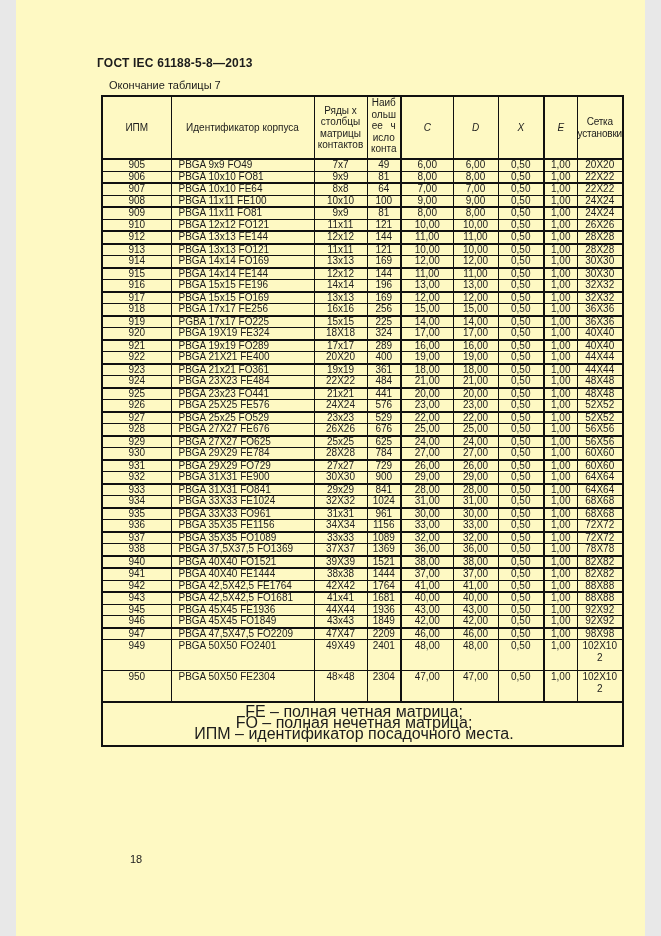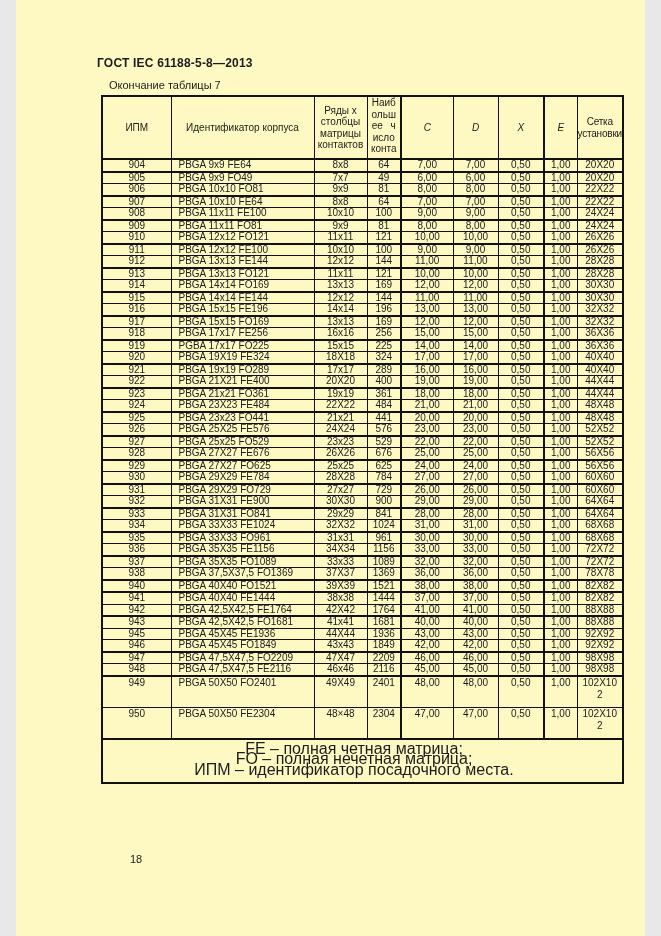--- a/index.html
+++ b/index.html
@@ -100,31 +100,20 @@
           <div class="clip-cell">Наибольшее число контактов</div>
         </th>
         <th>C</th>
         <th>D</th>
         <th>X</th>
         <th>E</th>
         <th>Сетка установки</th>
       </tr>
     </thead>
     <tbody>
-        <tr class="thick">
-          <td>904</td>
-          <td>PBGA 9x9 FE64</td>
-          <td>8x8</td>
-          <td>64</td>
-          <td>7,00</td>
-          <td>7,00</td>
-          <td>0,50</td>
-          <td>1,00</td>
-          <td>20X20</td>
-        </tr>
         <tr>
           <td>905</td>
           <td>PBGA 9x9 FO49</td>
           <td>7x7</td>
           <td>49</td>
           <td>6,00</td>
           <td>6,00</td>
           <td>0,50</td>
           <td>1,00</td>
           <td>20X20</td>
@@ -177,31 +166,20 @@
           <td>910</td>
           <td>PBGA 12x12 FO121</td>
           <td>11x11</td>
           <td>121</td>
           <td>10,00</td>
           <td>10,00</td>
           <td>0,50</td>
           <td>1,00</td>
           <td>26X26</td>
         </tr>
-        <tr>
-          <td>911</td>
-          <td>PBGA 12x12 FE100</td>
-          <td>10x10</td>
-          <td>100</td>
-          <td>9,00</td>
-          <td>9,00</td>
-          <td>0,50</td>
-          <td>1,00</td>
-          <td>26X26</td>
-        </tr>
         <tr class="thick">
           <td>912</td>
           <td>PBGA 13x13 FE144</td>
           <td>12x12</td>
           <td>144</td>
           <td>11,00</td>
           <td>11,00</td>
           <td>0,50</td>
           <td>1,00</td>
           <td>28X28</td>
@@ -558,31 +536,20 @@
           <td>1,00</td>
           <td>92X92</td>
         </tr>
         <tr>
           <td>947</td>
           <td>PBGA 47,5X47,5 FO2209</td>
           <td>47X47</td>
           <td>2209</td>
           <td>46,00</td>
           <td>46,00</td>
-          <td>0,50</td>
-          <td>1,00</td>
-          <td>98X98</td>
-        </tr>
-        <tr class="thick">
-          <td>948</td>
-          <td>PBGA 47,5X47,5 FE2116</td>
-          <td>46x46</td>
-          <td>2116</td>
-          <td>45,00</td>
-          <td>45,00</td>
           <td>0,50</td>
           <td>1,00</td>
           <td>98X98</td>
         </tr>
         <tr class="tall">
           <td>949</td>
           <td>PBGA 50X50 FO2401</td>
           <td>49X49</td>
           <td>2401</td>
           <td>48,00</td>

